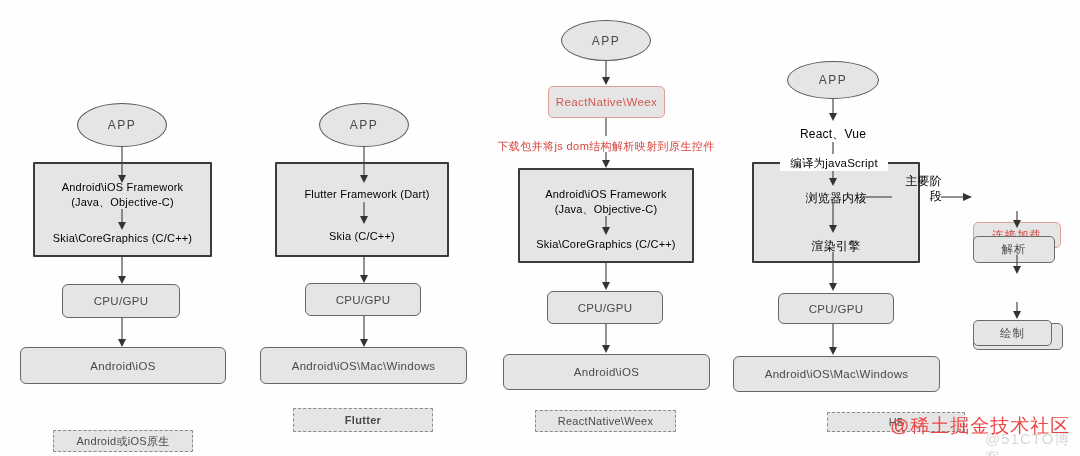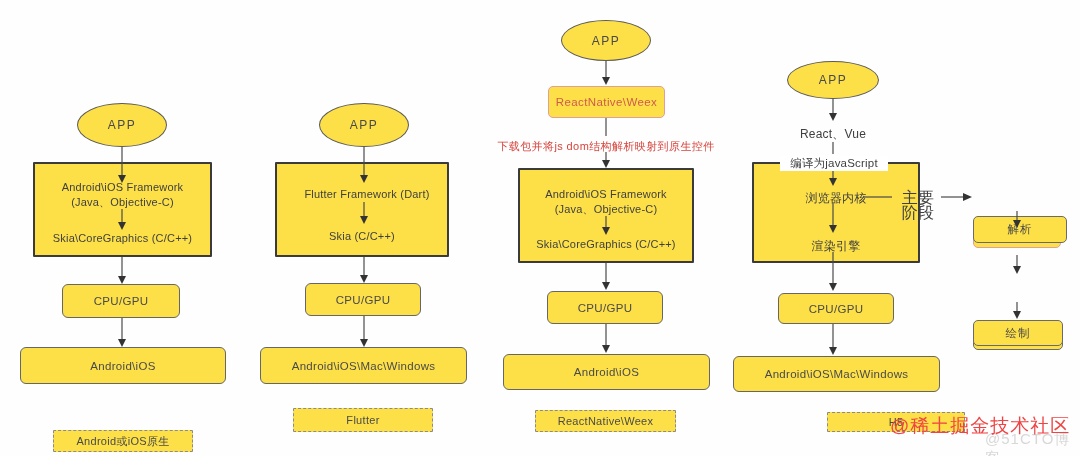--- a/index.html
+++ b/index.html
@@ -1,27 +1,27 @@
 <!DOCTYPE html>
 <html><head>
 <meta charset="utf-8">
 <style>
   html,body{margin:0;padding:0;background:#ffffff;}
   #stage{position:relative;width:1080px;height:456px;background:#fefefe;overflow:hidden;
          font-family:"Liberation Sans","DejaVu Sans",sans-serif;}
   .node{position:absolute;box-sizing:border-box;display:flex;align-items:center;justify-content:center;
-        text-align:center;color:#4a4a4a;background:#fde047;z-index:1;}
+        text-align:center;color:#4a4a4a;background:#e5e5e5;z-index:1;}
   .ellipse{border:1.5px solid #5a5a5a;border-radius:50%;font-size:12px;letter-spacing:1.5px;}
   .thick{border:2px solid #3b3b3b;border-radius:1px;}
   .thin{border:1.3px solid #666;border-radius:6px;font-size:11.5px;letter-spacing:.3px;}
   .redbox{border:1.3px solid #dfa09a;border-radius:5px;color:#cf5a50;font-size:11.5px;letter-spacing:.4px;}
   .stage-box{border:1.3px solid #6a6a6a;border-radius:5px;font-size:11.5px;letter-spacing:1px;}
   .stage-red{border-color:#dfa09a;color:#d0473e;}
   .dashedbox{border:1.3px dashed #8a8a8a;border-radius:1px;font-size:11px;letter-spacing:.3px;}
-  .txt{position:absolute;text-align:center;color:#404040;font-size:11px;line-height:15px;
+  .txt{position:absolute;text-align:center;color:#000000;font-size:11px;line-height:15px;
        letter-spacing:.2px;z-index:2;}
   .redtxt{color:#d6443c;}
   .whitebg{background:#fff;z-index:3;}
   #connectors{position:absolute;left:0;top:0;z-index:4;pointer-events:none;}
   .wm1{position:absolute;z-index:6;color:#ef4444;font-size:19px;letter-spacing:1px;}
   .wm2{position:absolute;z-index:5;color:#cfcfcf;font-size:15px;letter-spacing:1px;opacity:.8;}
 </style>
 </head>
 <body>
 
@@ -51,21 +51,21 @@
   </div>
   <div class="node thick" style="left:275px;top:162px;width:174px;height:95px;"></div>
   <div class="txt" style="left:275px;top:187px;width:184px;">Flutter Framework (Dart)</div>
   <div class="txt" style="left:275px;top:229px;width:174px;">Skia (C/C++)</div>
   <div class="node thin" style="left:305px;top:283px;width:116px;height:33px;">
     <span>CPU/GPU</span>
   </div>
   <div class="node thin" style="left:260px;top:347px;width:207px;height:37px;">
     <span>Android\iOS\Mac\Windows</span>
   </div>
-  <div class="node dashedbox" style="left:293px;top:408px;width:140px;height:24px;">
+  <div class="node dashedbox" style="left:293px;top:408px;width:140px;height:24px;font-weight:bold;">
     <span>Flutter</span>
   </div>
 
   <div class="node ellipse" style="left:561px;top:20px;width:90px;height:41px;">
     <span>APP</span>
   </div>
   <div class="node redbox" style="left:548px;top:86px;width:117px;height:32px;">
     <span>ReactNative\Weex</span>
   </div>
   <div class="txt redtxt" style="left:496px;top:139px;width:220px;letter-spacing:.4px;">下载包并将js dom结构解析映射到原生控件</div>
@@ -86,41 +86,41 @@
   </div>
 
   <div class="node ellipse" style="left:787px;top:61px;width:92px;height:38px;">
     <span>APP</span>
   </div>
   <div class="txt" style="left:763px;top:127px;width:140px;font-size:12px;">React、Vue</div>
   <div class="node thick" style="left:752px;top:162px;width:168px;height:101px;"></div>
   <div class="txt whitebg" style="left:780px;top:156px;width:108px;font-size:11.5px;">编译为javaScript</div>
   <div class="txt" style="left:752px;top:239px;width:168px;font-size:12px;">渲染引擎</div>
   <div class="txt" style="left:752px;top:191px;width:168px;font-size:12px;">浏览器内核</div>
-  <div class="txt" style="left:894px;top:190px;width:48px;font-size:16px;">主要阶段</div>
+  <div class="txt" style="left:894px;top:174px;width:48px;font-size:12px;text-align:right;">主要阶段</div>
   <div class="node thin" style="left:778px;top:293px;width:116px;height:31px;">
     <span>CPU/GPU</span>
   </div>
   <div class="node thin" style="left:733px;top:356px;width:207px;height:36px;">
     <span>Android\iOS\Mac\Windows</span>
   </div>
   <div class="node dashedbox" style="left:827px;top:412px;width:138px;height:20px;">
     <span>H5</span>
   </div>
 
   <div class="node stage-box stage-red" style="left:973px;top:185px;width:88px;height:26px;margin-top:37px;">
     <span>连接加载</span>
   </div>
-  <div class="node stage-box" style="left:973px;top:216px;width:94px;height:27px;">
+  <div class="node stage-box" style="left:973px;top:236px;width:82px;height:27px;">
     <span>解析</span>
   </div>
   <div class="node stage-box" style="left:973px;top:275px;width:90px;height:27px;margin-top:48px;">
     <span>排版</span>
   </div>
-  <div class="node stage-box" style="left:973px;top:320px;width:90px;height:26px;">
+  <div class="node stage-box" style="left:973px;top:320px;width:79px;height:26px;">
     <span>绘制</span>
   </div>
 
   <svg id="connectors" width="1080" height="456">
     <g stroke="#4a4a4a" stroke-width="1.2" fill="#333">
 
       <line x1="122" y1="147" x2="122" y2="175"></line>
         <polygon points="118,175 126,175 122,183" stroke="none"></polygon>
       <line x1="122" y1="209" x2="122" y2="222"></line>
         <polygon points="118,222 126,222 122,230" stroke="none"></polygon>

